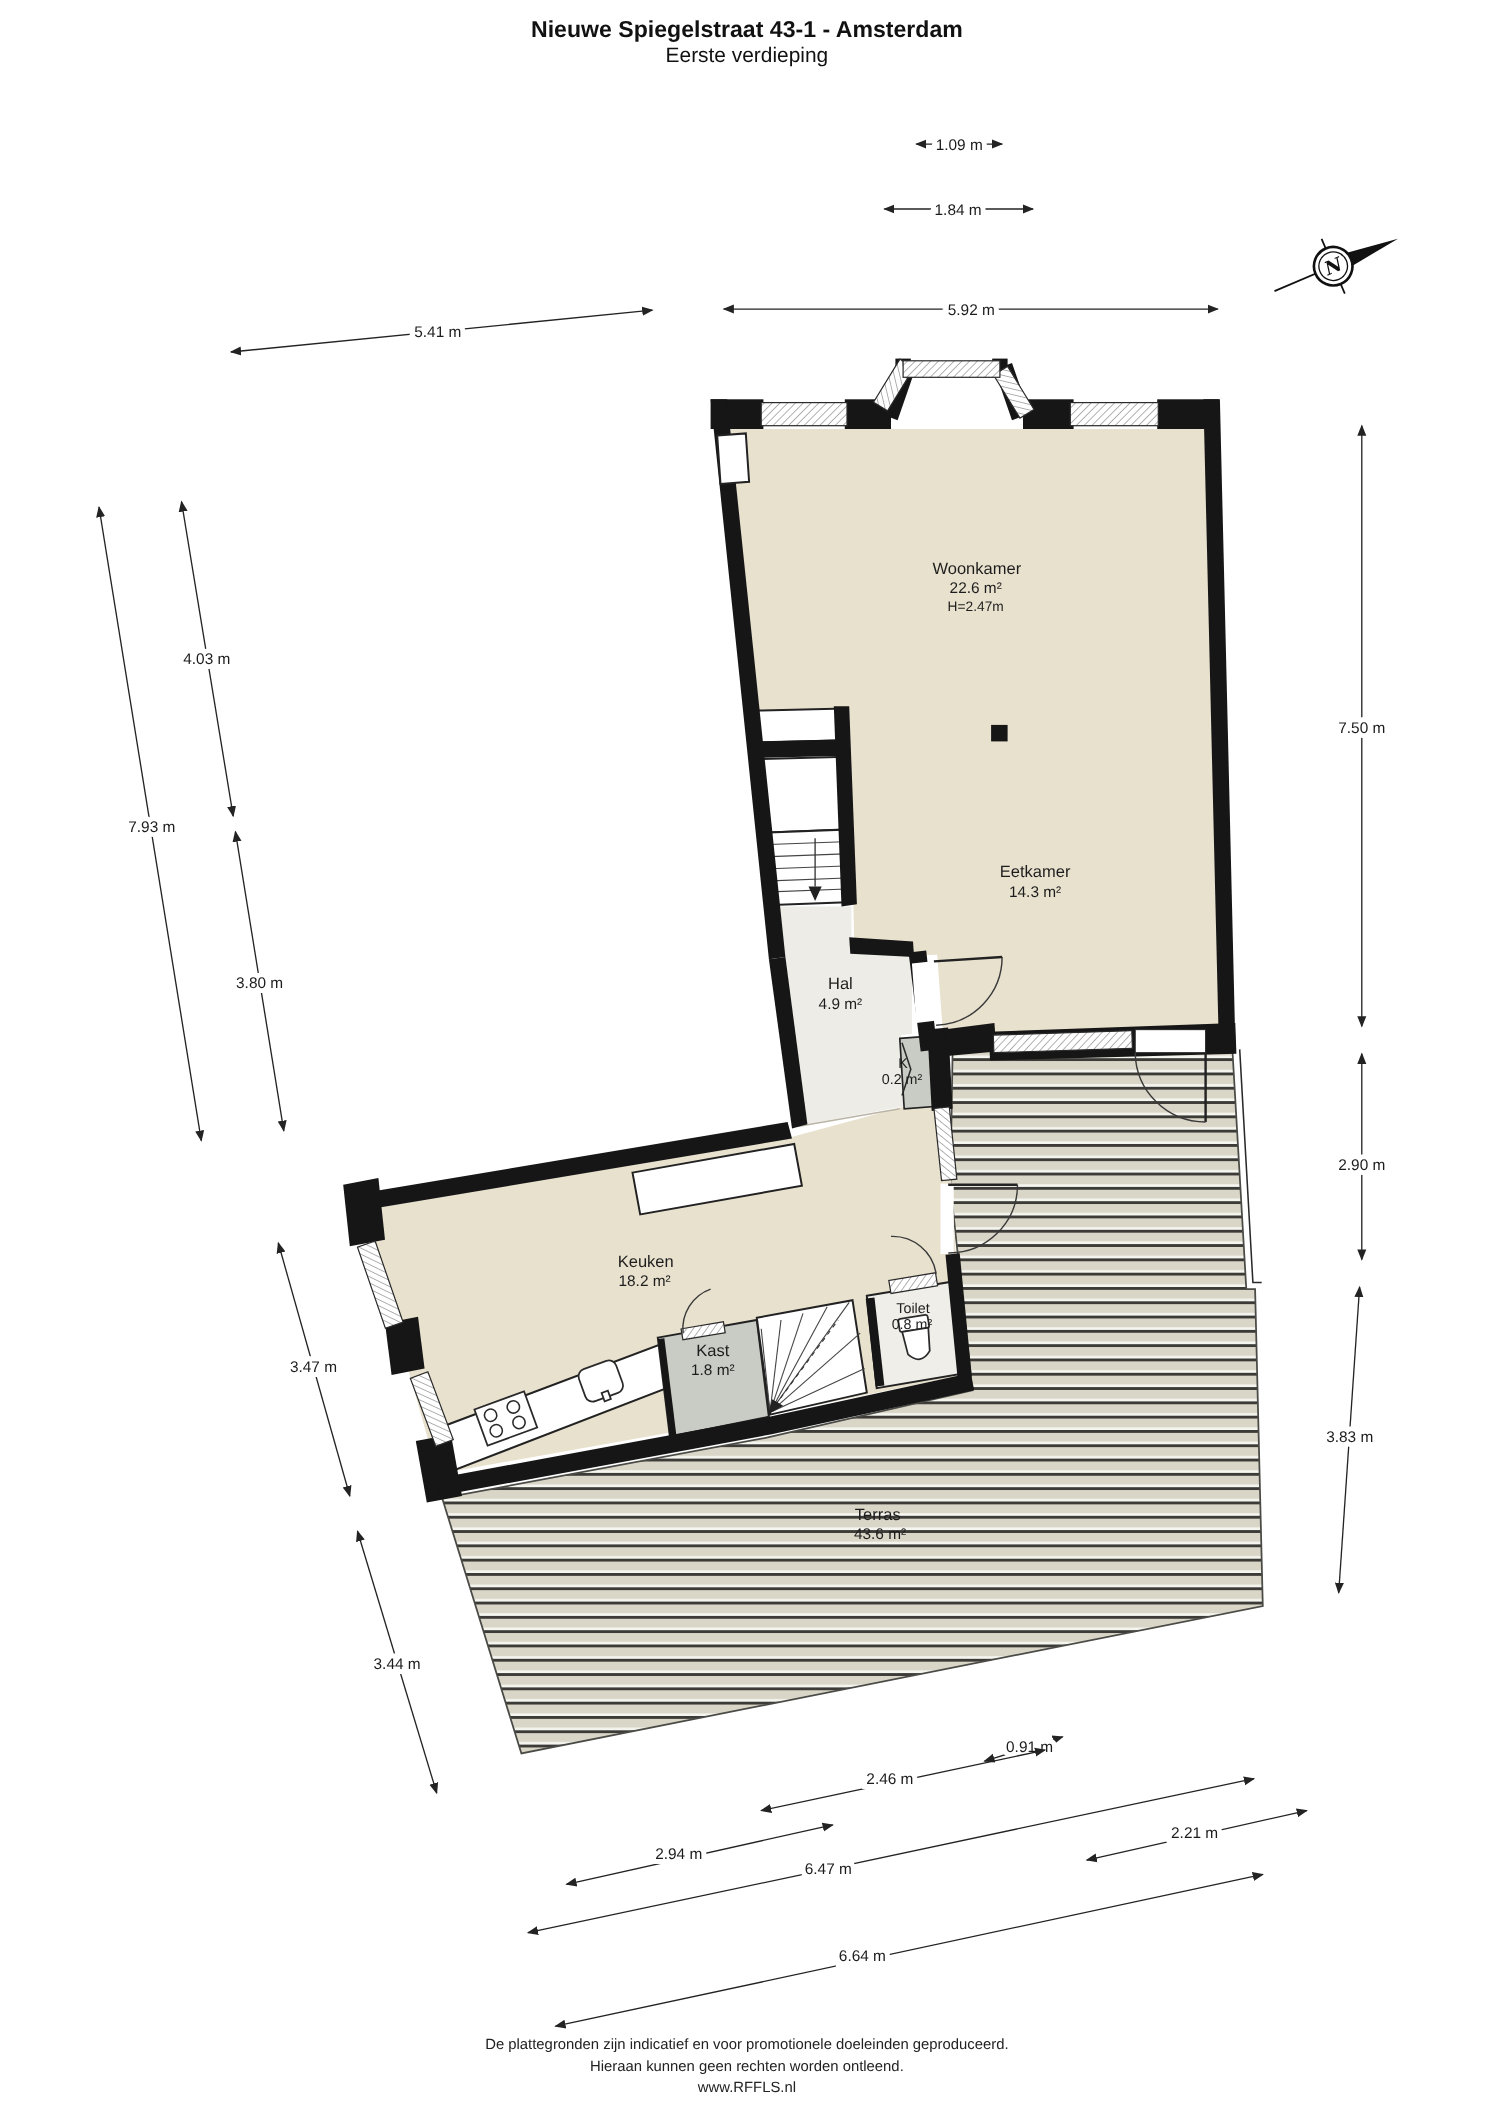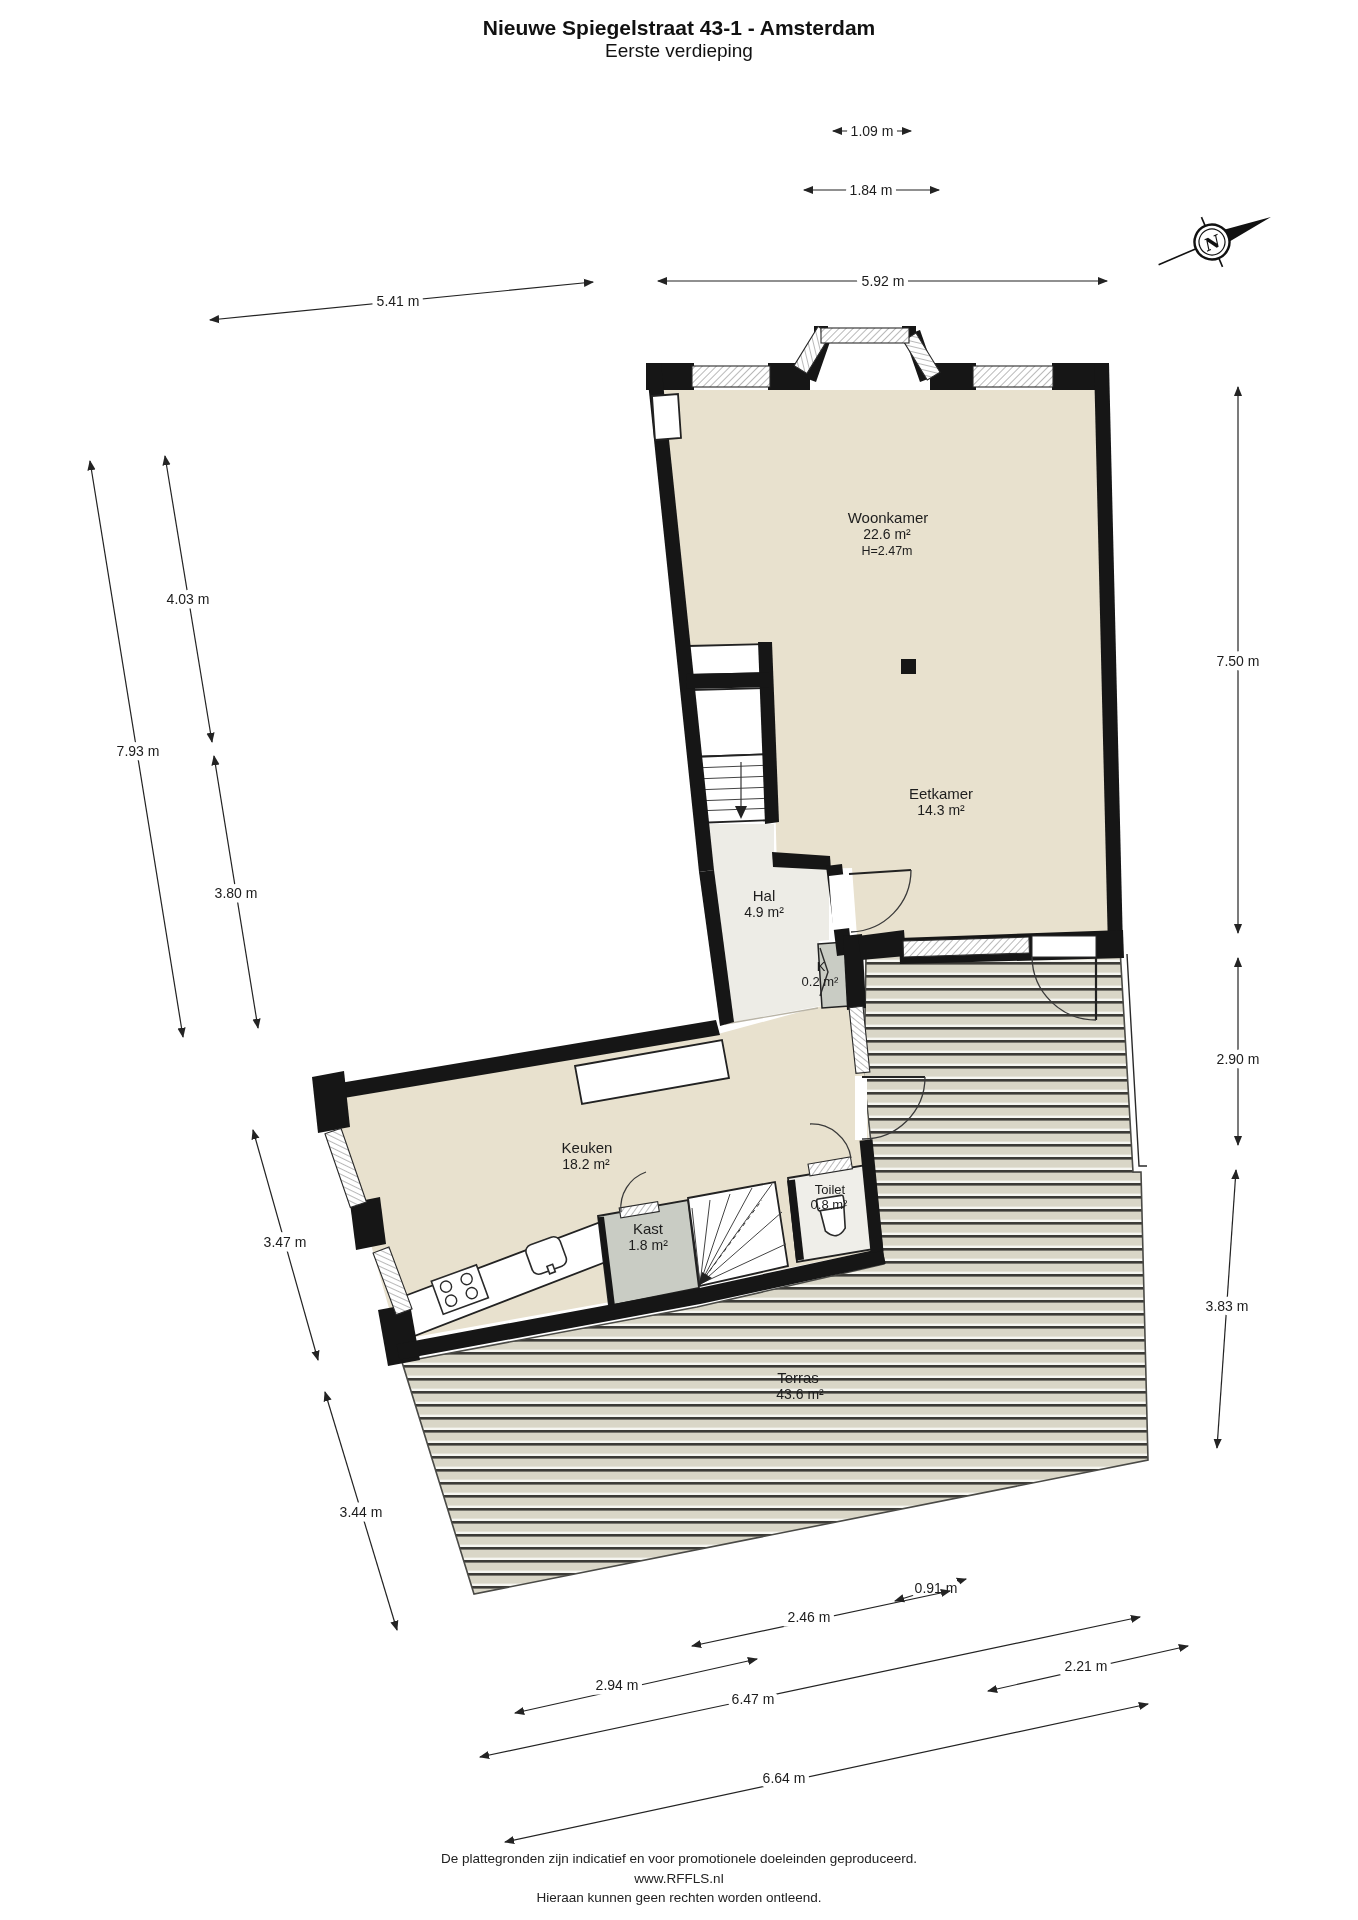--- a/index.html
+++ b/index.html
@@ -340,17 +340,17 @@
       <polygon points="12,-7 64,0 12,7" fill="#111"></polygon>
       <line x1="0" y1="-27" x2="0" y2="27" stroke="#111" stroke-width="1.6"></line>
       <circle cx="0" cy="0" r="17.5" fill="#ffffff" stroke="#111" stroke-width="2.4"></circle>
       <circle cx="0" cy="0" r="13" fill="none" stroke="#111" stroke-width="1.2"></circle>
       <text class="compass-n" x="0" y="1">N</text>
     </g>
   </svg>
 
   <div class="footer">
     <div>De plattegronden zijn indicatief en voor promotionele doeleinden geproduceerd.</div>
+    <div>Hieraan kunnen geen rechten worden ontleend.</div>
     <div>www.RFFLS.nl</div>
-    <div>Hieraan kunnen geen rechten worden ontleend.</div>
   </div>
 
 </div>
 
 </body></html>

